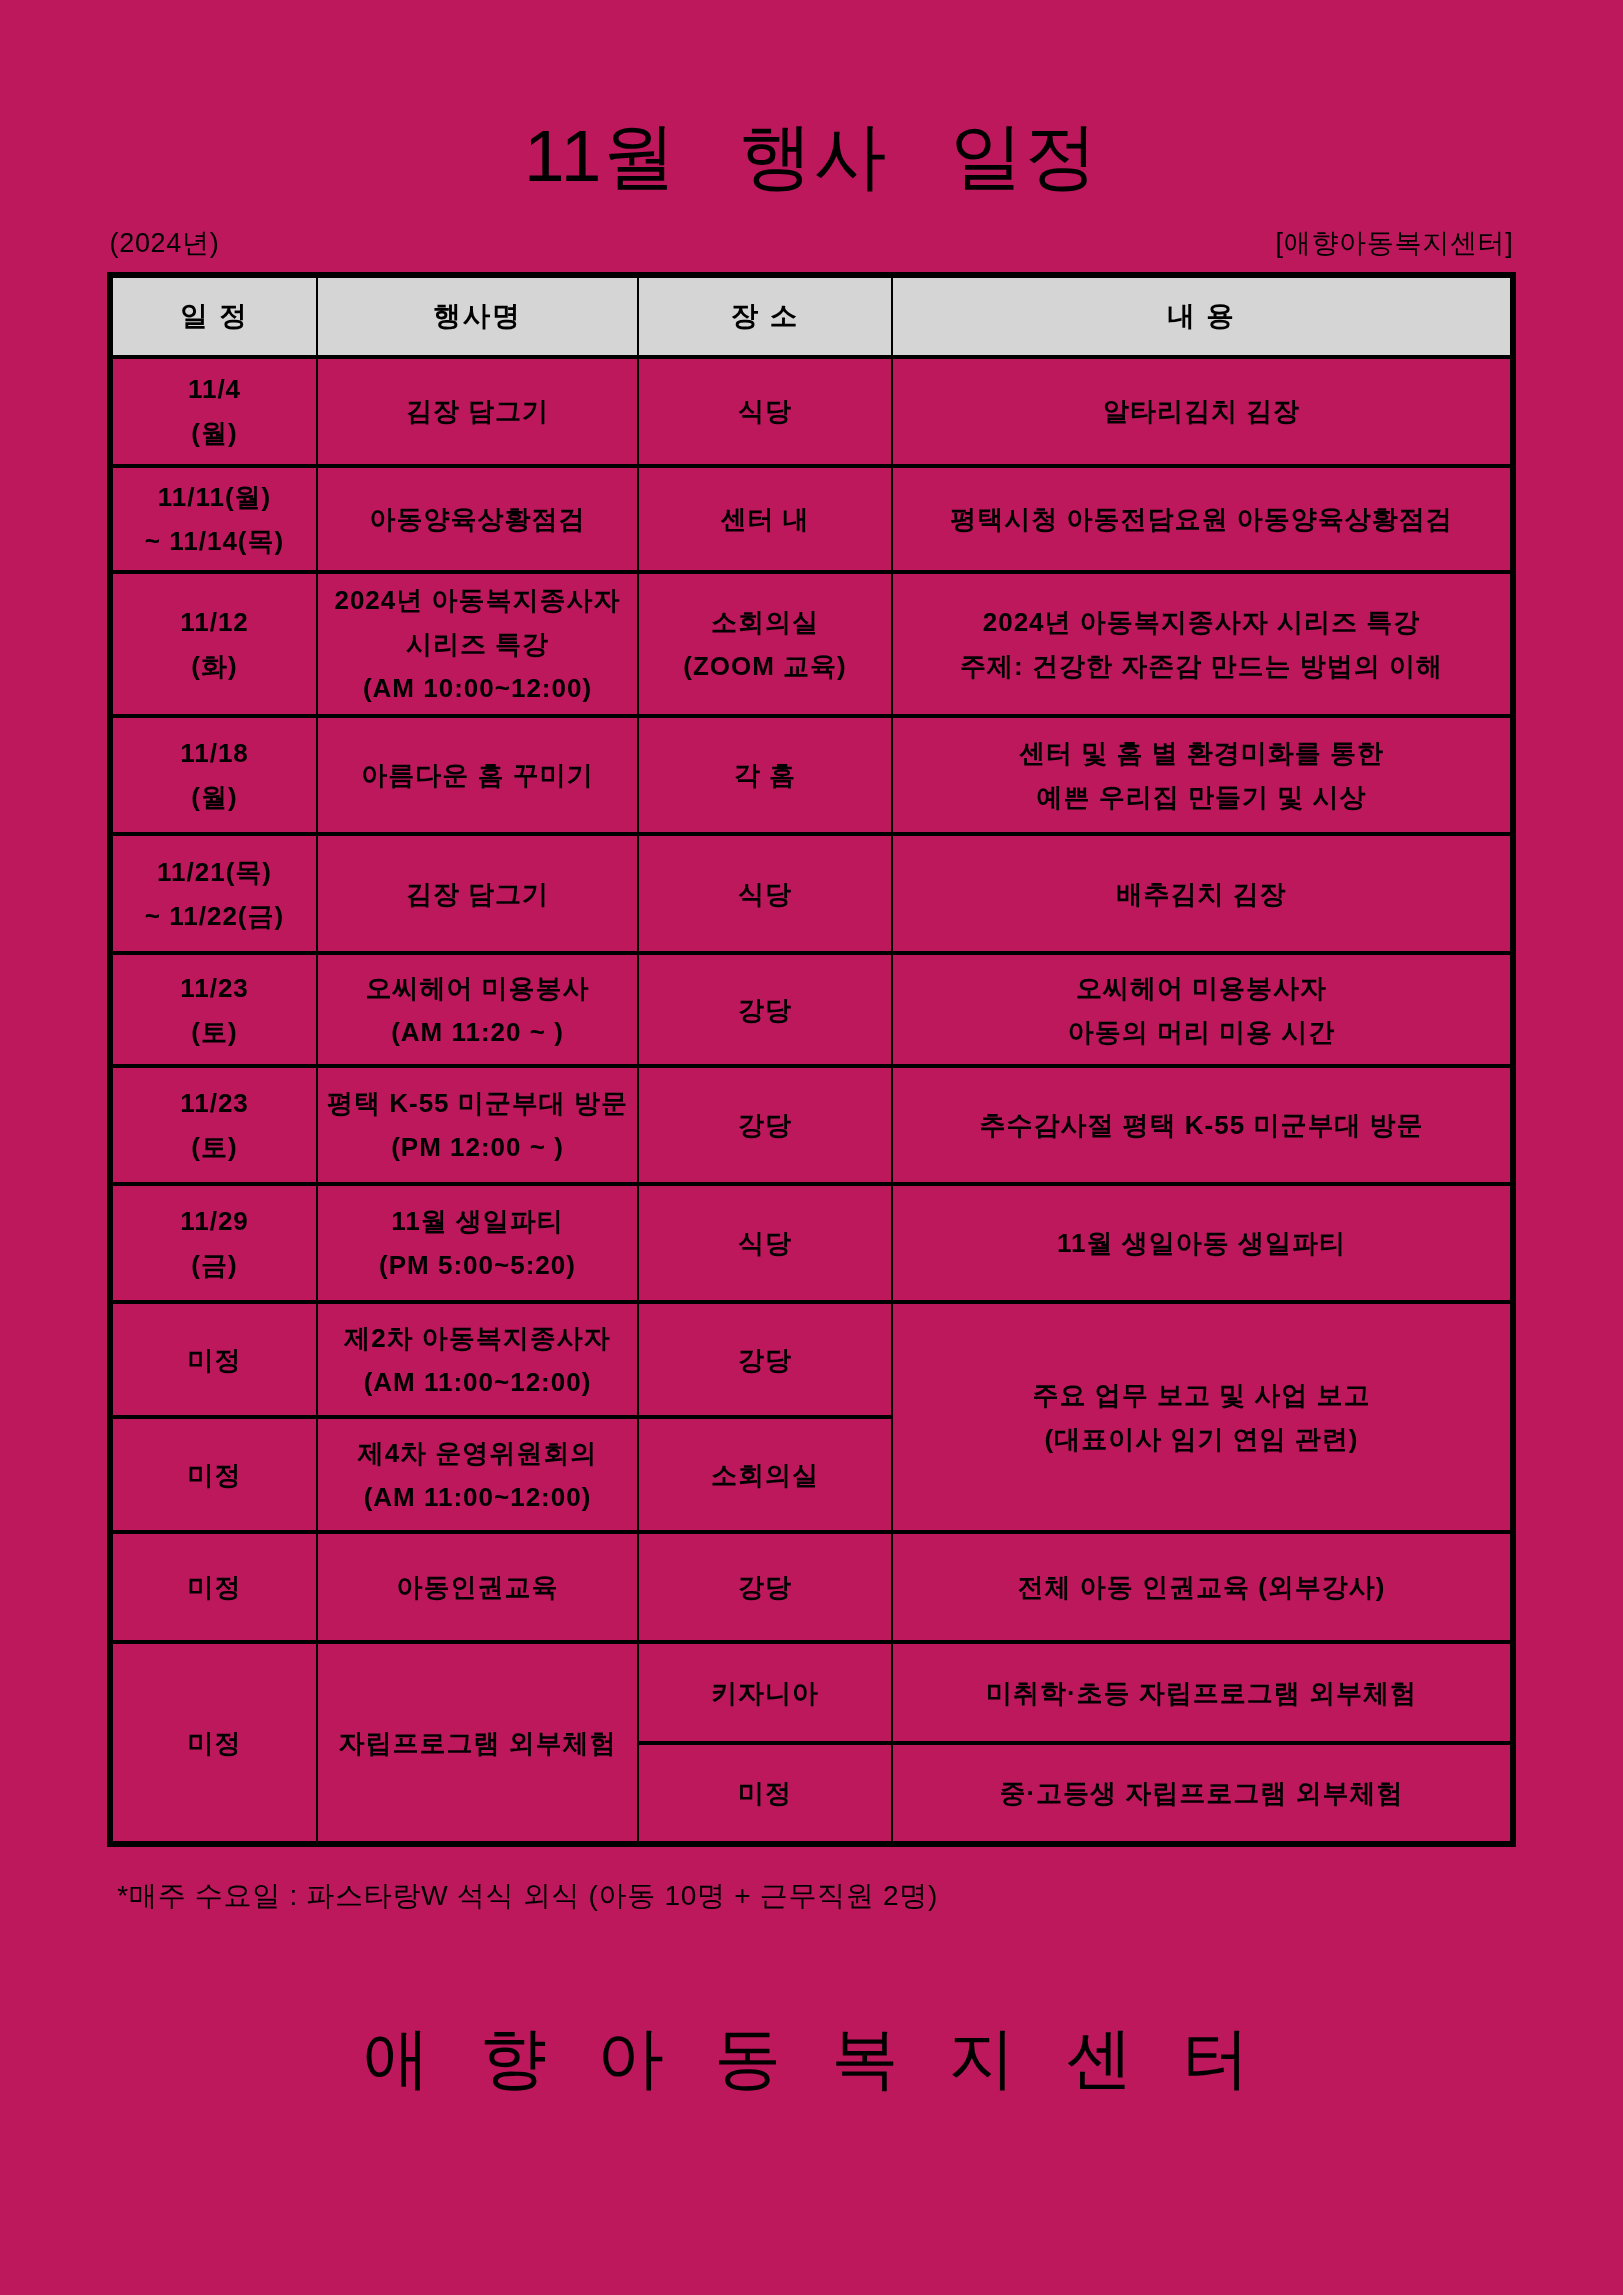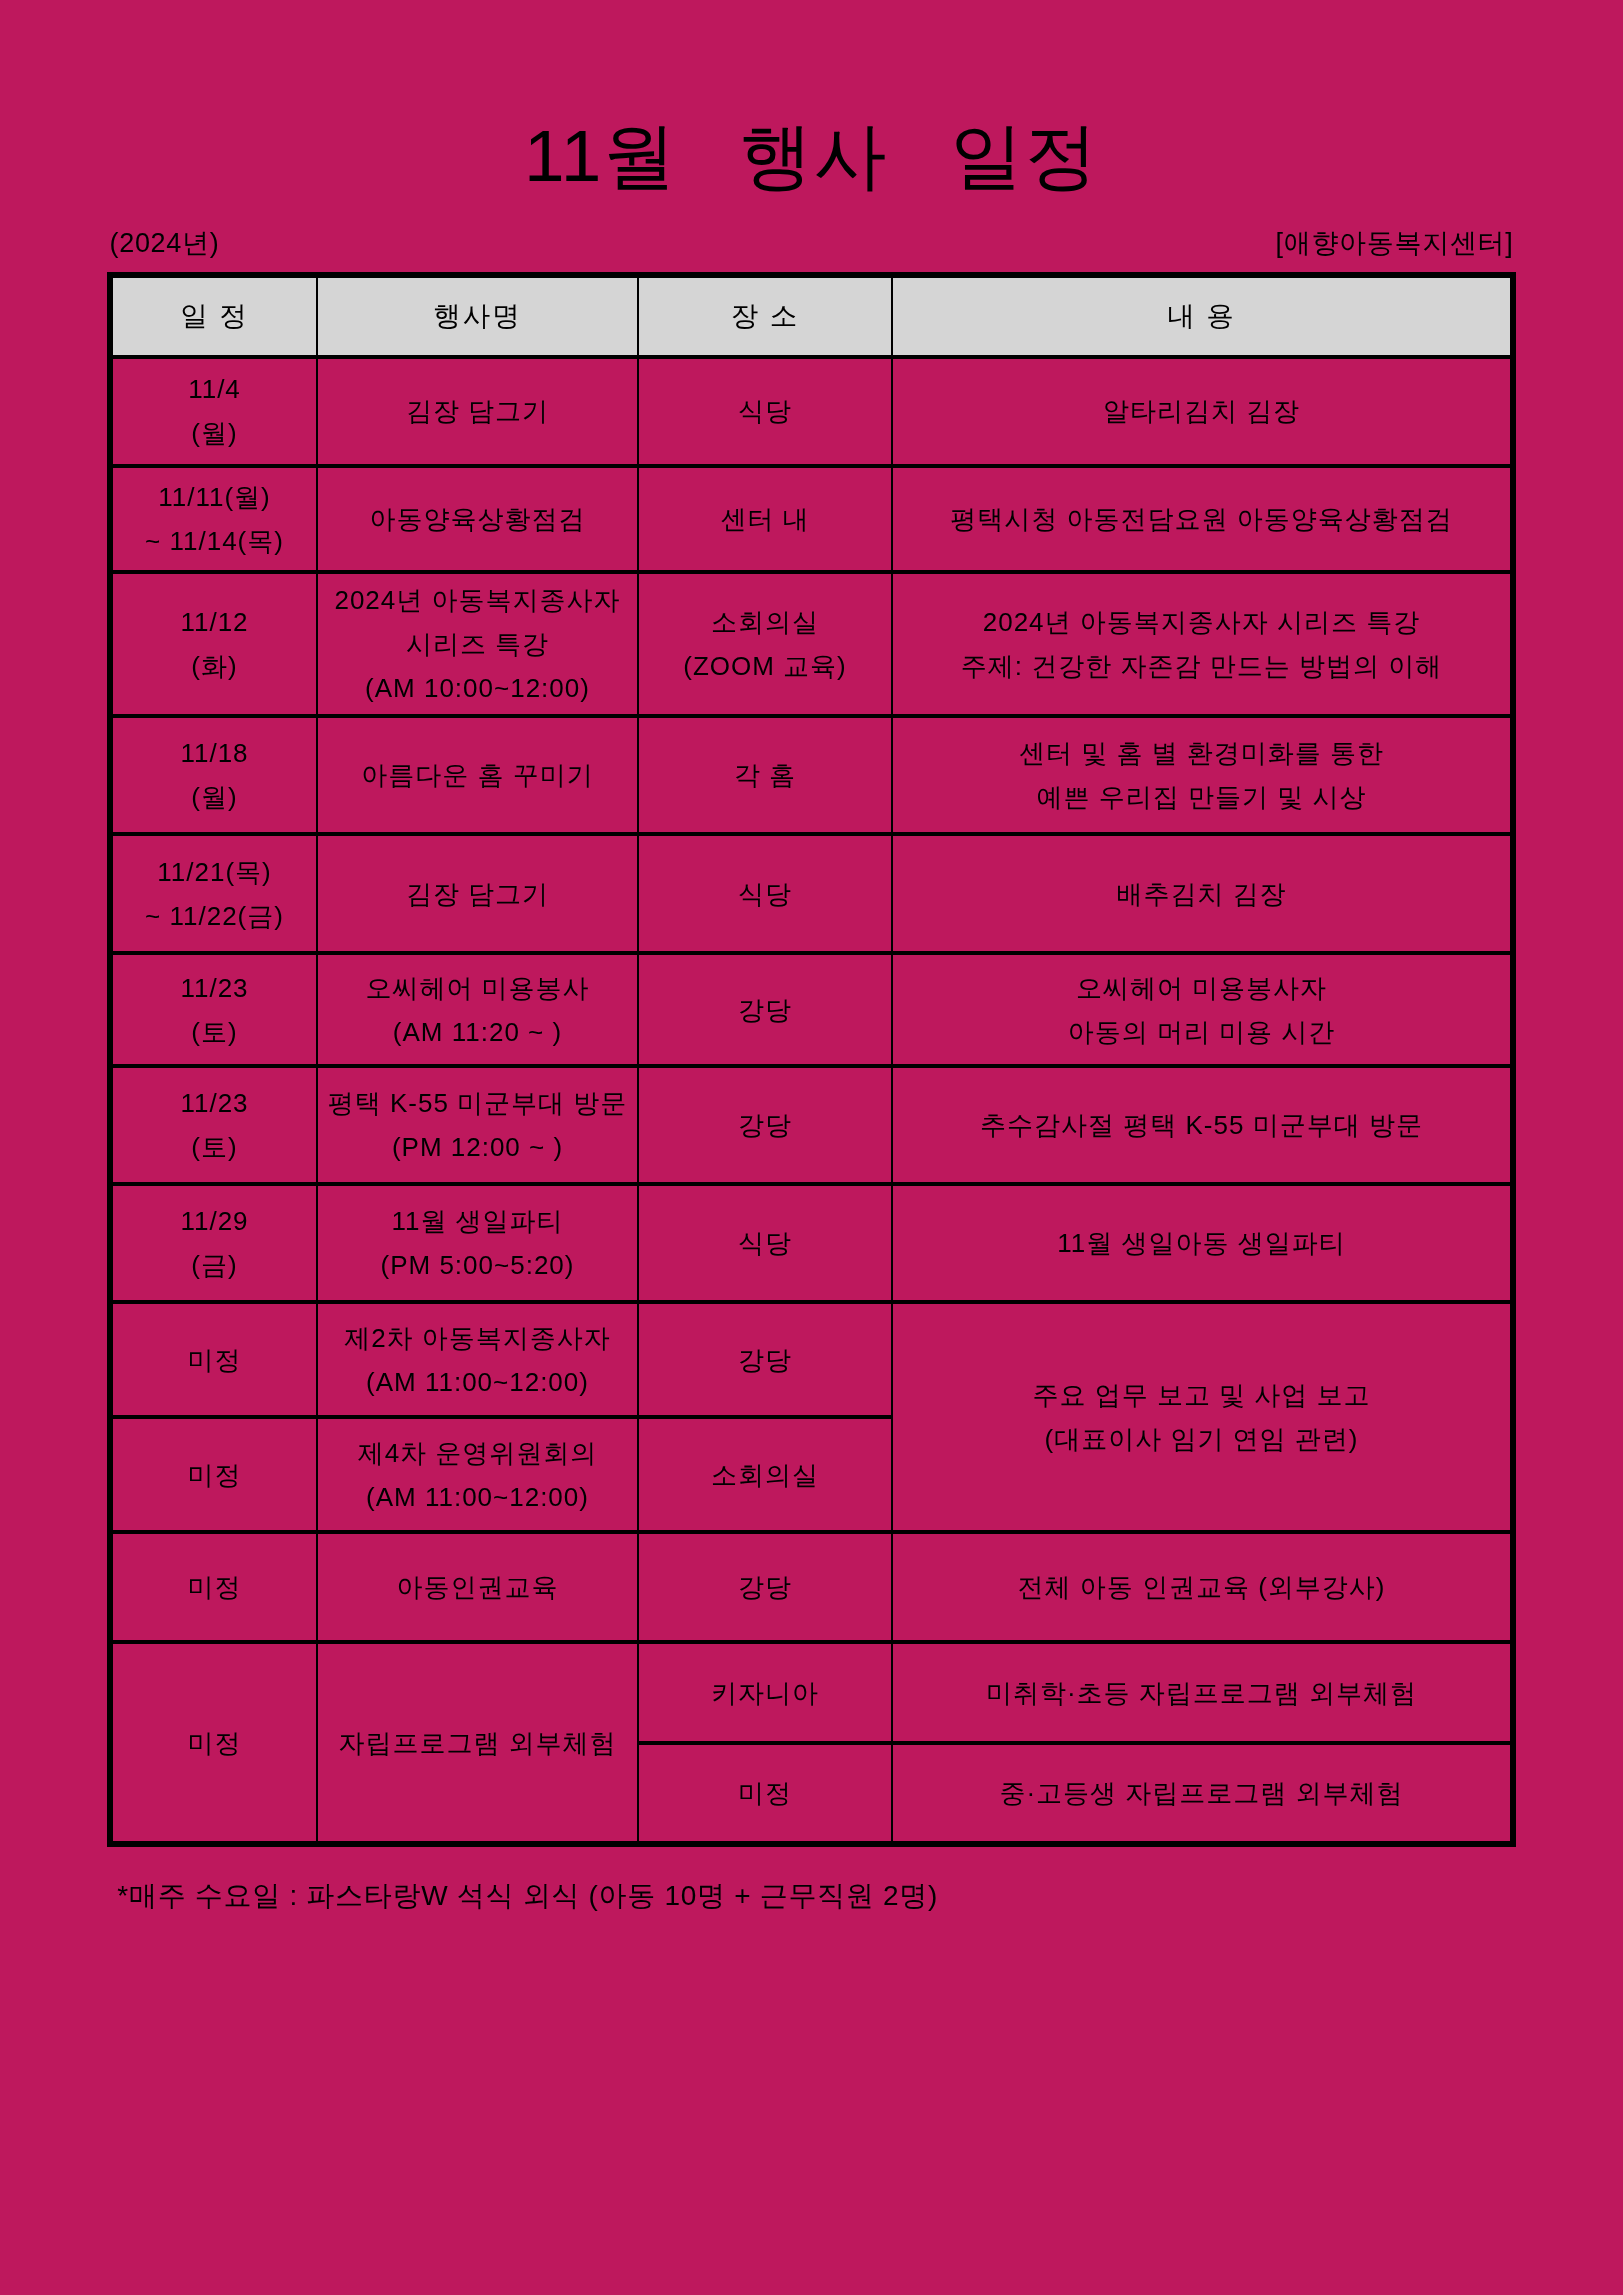--- a/index.html
+++ b/index.html
@@ -38,21 +38,21 @@
     border:6.5px solid #000;
     table-layout:fixed;
   }
   table.schedule th, table.schedule td {
     border:2.6px solid #000;
     border-top-width:4.6px;
     border-bottom-width:4.6px;
     text-align:center;
     vertical-align:middle;
     font-size:26px;
-    font-weight:normal;
+    font-weight:bold;
     line-height:1.7;
     letter-spacing:1px;
     padding:3.9px 7.9px;
     overflow:hidden;
   }
   table.schedule thead th {
     background:#d5d5d5;
     font-size:27.5px;
     letter-spacing:2px;
   }
@@ -307,15 +307,16 @@
         <td>
             <div class="ln">중·고등생 자립프로그램 외부체험</div>
           </td>
       </tr>
 
     </tbody>
   </table>
 
   <div class="footnote">*매주 수요일 : 파스타랑W 석식 외식 (아동 10명 + 근무직원 2명)</div>
 
+  <div class="footer-title">애 향 아 동 복 지 센 터</div>
 
 </div>
 
 
 </body></html>

